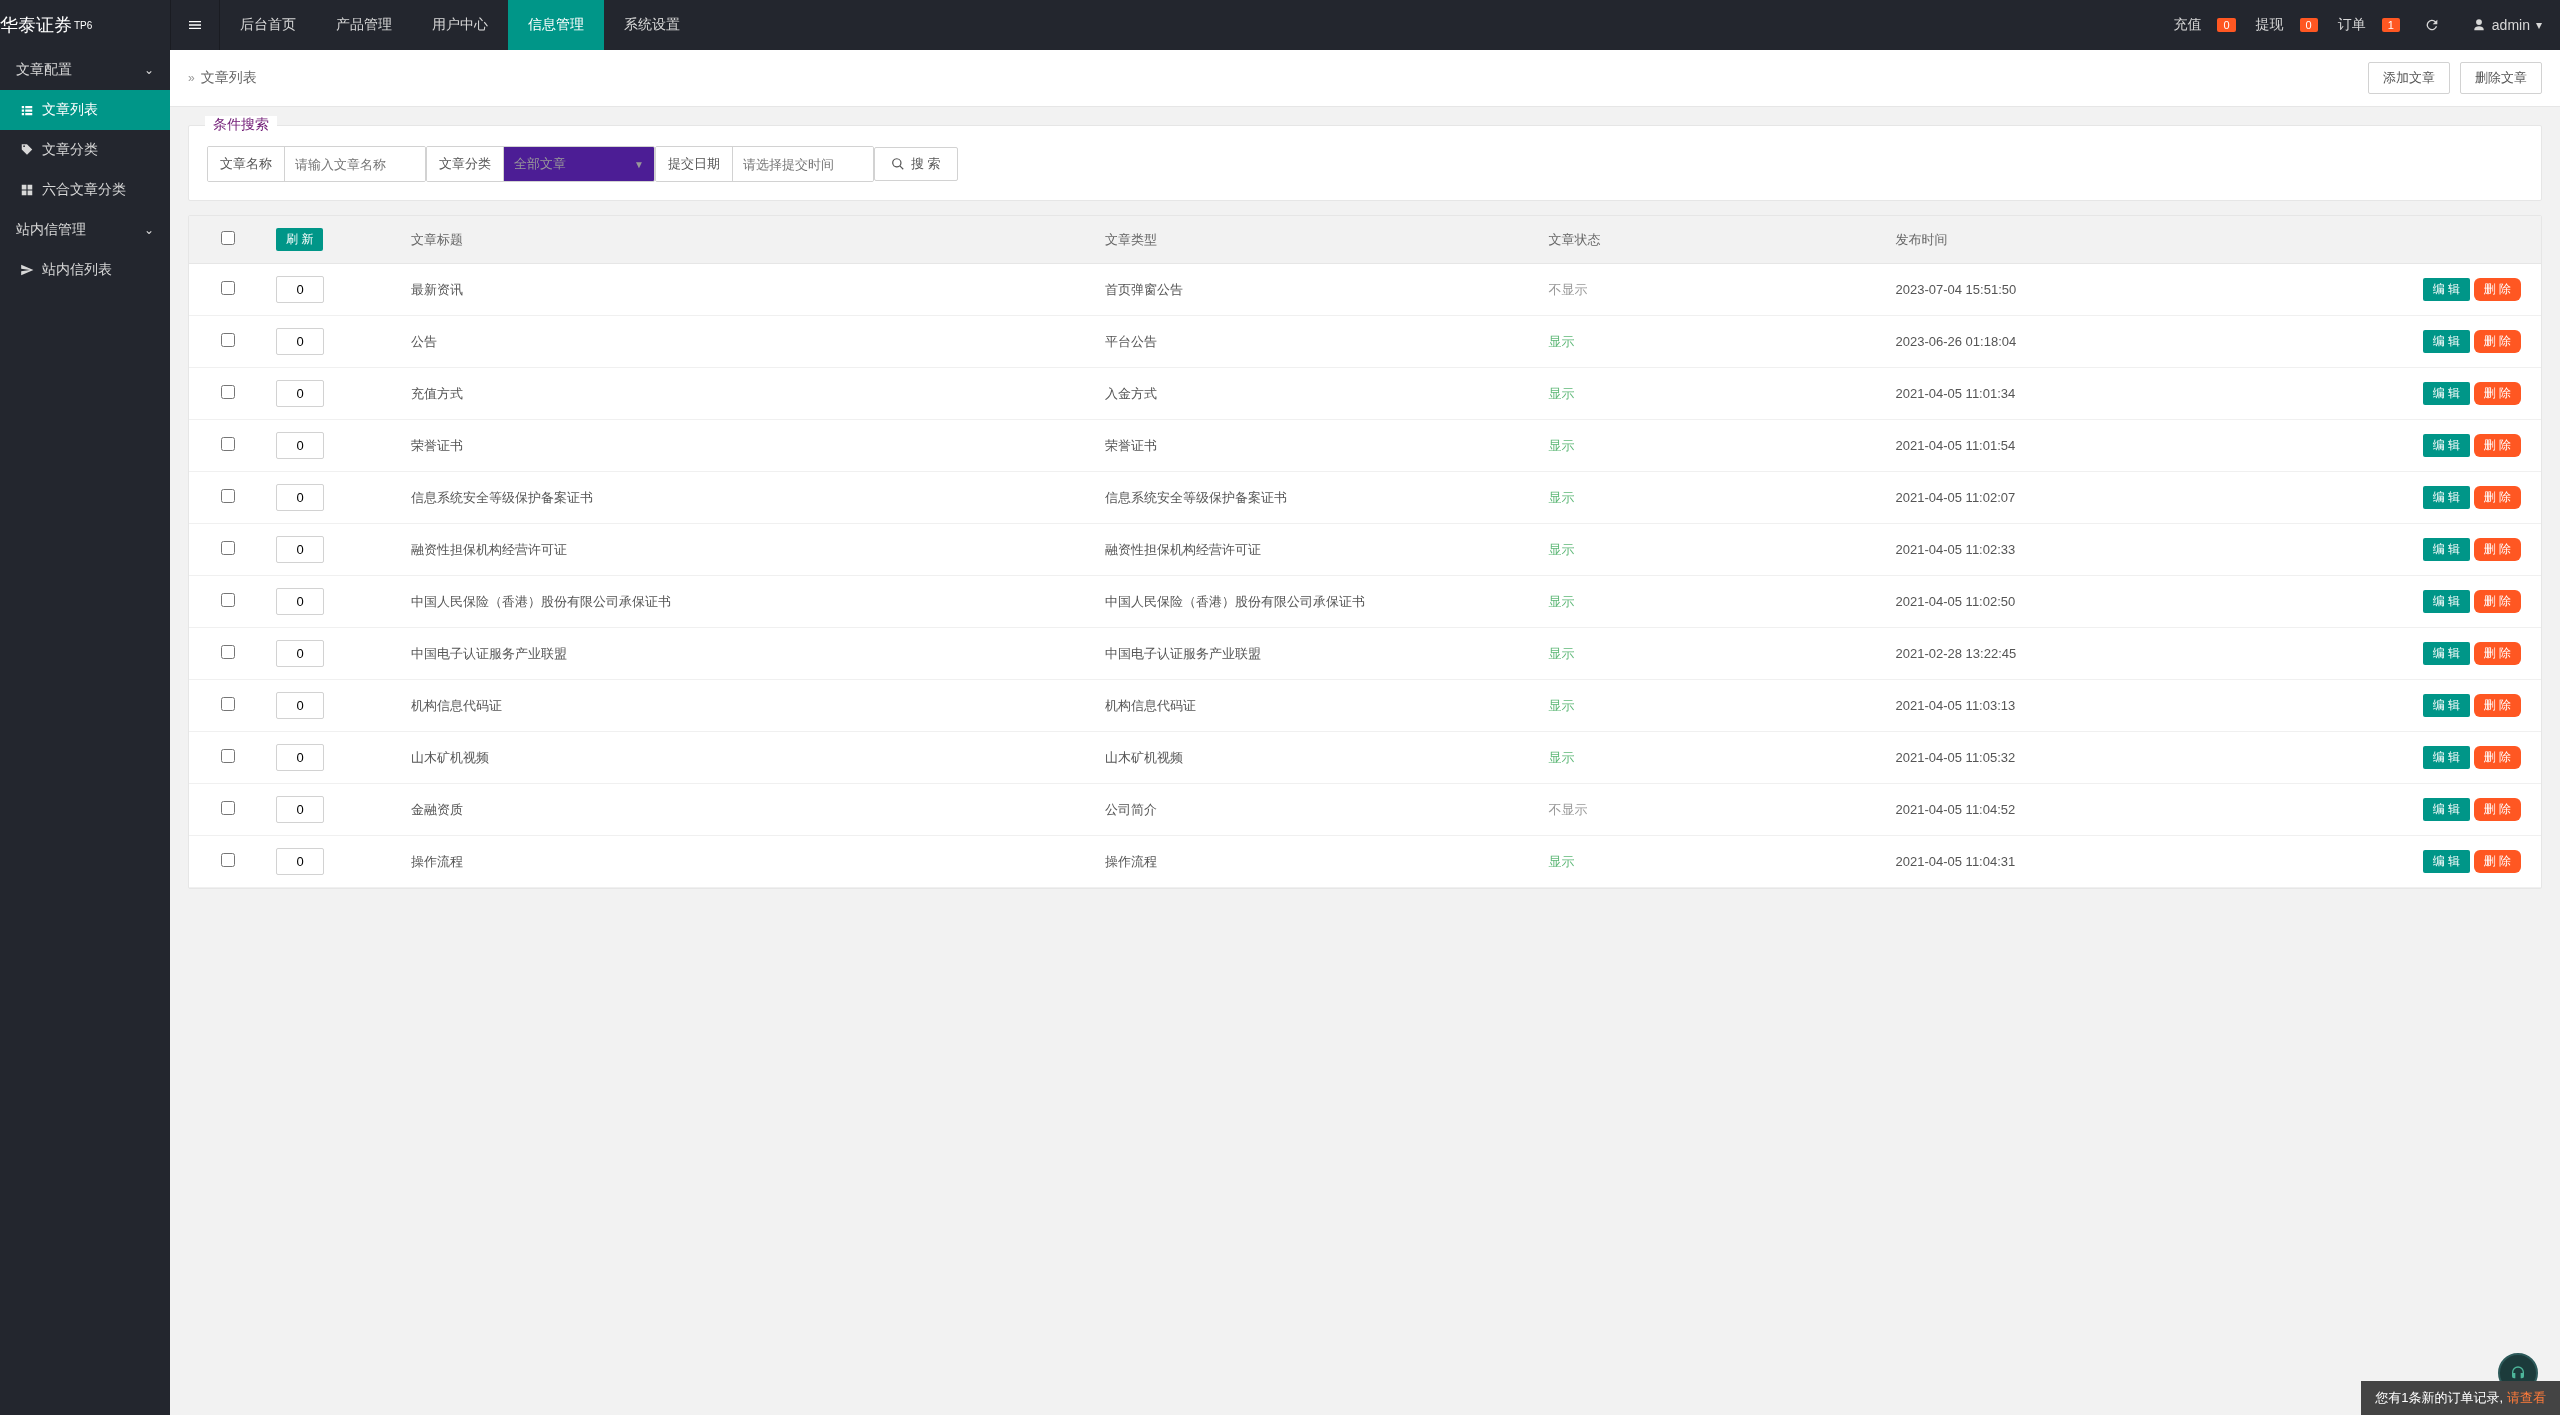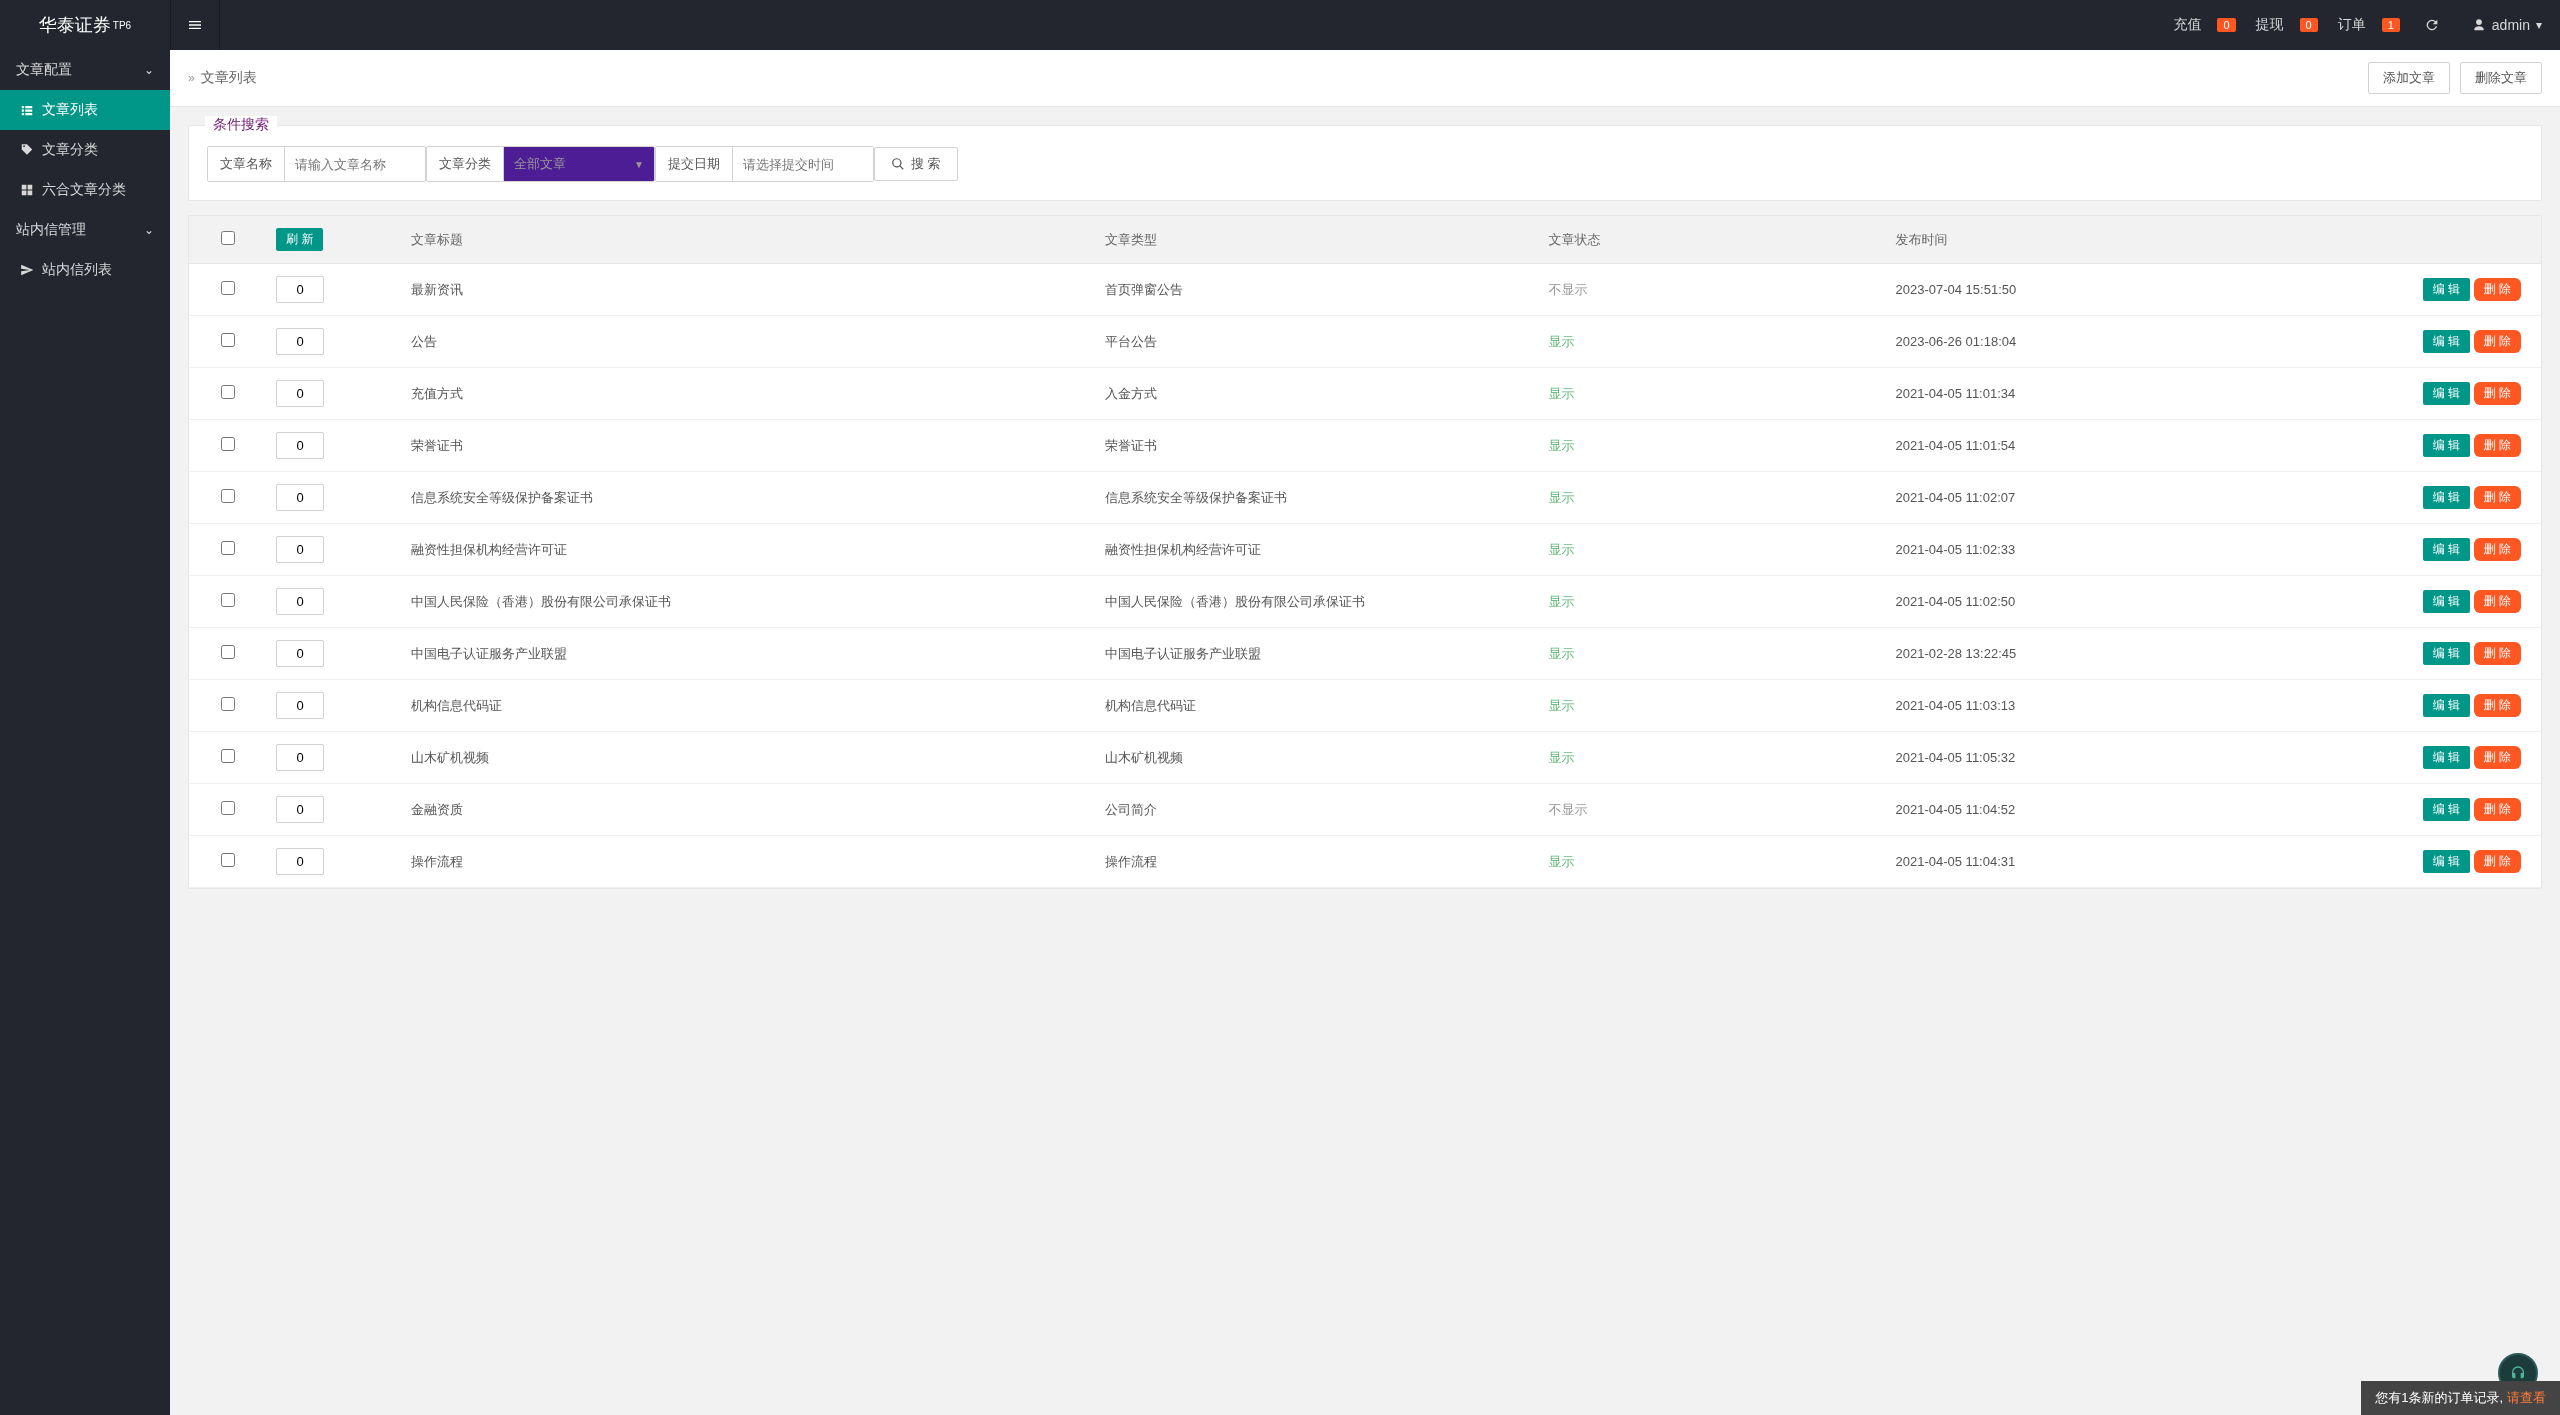--- a/index.html
+++ b/index.html
@@ -1,20 +1,20 @@
 <!DOCTYPE html>
 <html><head>
 <meta charset="utf-8">
 <style>
 * { margin: 0; padding: 0; box-sizing: border-box; }
 body { font-family: "Microsoft YaHei", "PingFang SC", sans-serif; font-size: 14px; color: #333; background: #f2f2f2; }
 
 
 .topbar { height: 50px; background: #23262e; color: #fff; display: flex; align-items: center; position: fixed; top: 0; left: 0; right: 0; z-index: 100; }
-.brand { width: 170px; display: flex; align-items: center; justify-content: center; font-size: 18px; font-weight: 500; }
+.brand { width: 170px; display: flex; align-items: center; justify-content: flex-start; font-size: 18px; font-weight: 500; }
 .brand sup { font-size: 10px; margin-left: 2px; vertical-align: top; }
 .menu-toggle { width: 50px; height: 50px; display: flex; align-items: center; justify-content: center; cursor: pointer; border-left: 1px solid #1a1c22; border-right: 1px solid #1a1c22; }
 .topnav { display: flex; height: 50px; }
 .topnav-item { padding: 0 20px; display: flex; align-items: center; color: #d8d8d8; cursor: pointer; }
 .topnav-item.active { background: #009688; color: #fff; }
 .topbar-right { margin-left: auto; display: flex; align-items: center; height: 50px; }
 .badge-item { padding: 0 10px; display: flex; align-items: center; color: #d8d8d8; cursor: pointer; gap: 16px; }
 .badge { background: #ff5722; color: #fff; font-size: 11px; padding: 1px 6px; border-radius: 2px; min-width: 18px; text-align: center; }
 .refresh-btn { padding: 0 14px; display: flex; align-items: center; cursor: pointer; color: #d8d8d8; height: 50px; }
 .user-btn { padding: 15px 18px; display: flex; align-items: center; gap: 6px; cursor: pointer; color: #d8d8d8; height: 50px; }
@@ -84,20 +84,27 @@
 <div class="topbar">
   <div class="brand">
     <span>华泰证券</span>
     <sup>TP6</sup>
   </div>
   <div class="menu-toggle">
     <svg class="icon-svg" viewBox="0 0 24 24">
         <path d="M3 6h18v2H3zM3 11h18v2H3zM3 16h18v2H3z"></path>
       </svg>
   </div>
+  <div class="topnav" id="topnav">
+      <div class="topnav-item">后台首页</div>
+      <div class="topnav-item">产品管理</div>
+      <div class="topnav-item">用户中心</div>
+      <div class="topnav-item active">信息管理</div>
+      <div class="topnav-item">系统设置</div>
+    </div>
   <div class="topbar-right">
     <div class="badge-item">
       <span>充值</span>
       <span class="badge">0</span>
     </div>
     <div class="badge-item">
       <span>提现</span>
       <span class="badge">0</span>
     </div>
     <div class="badge-item">

